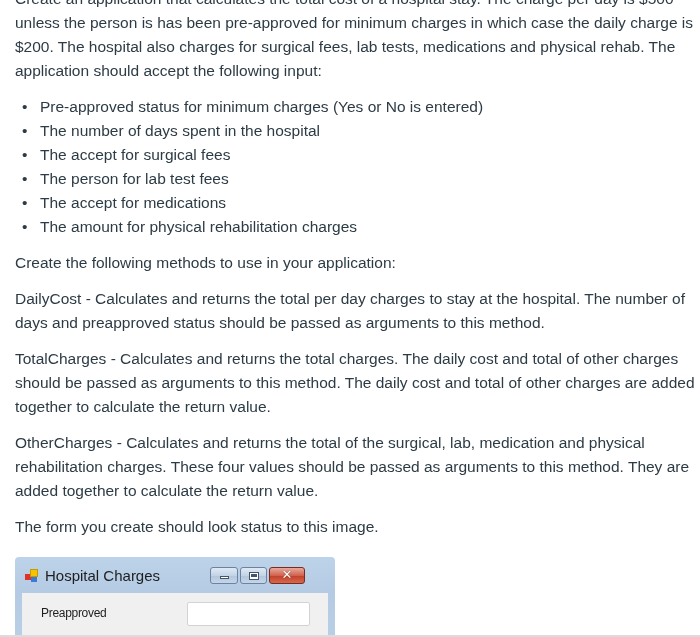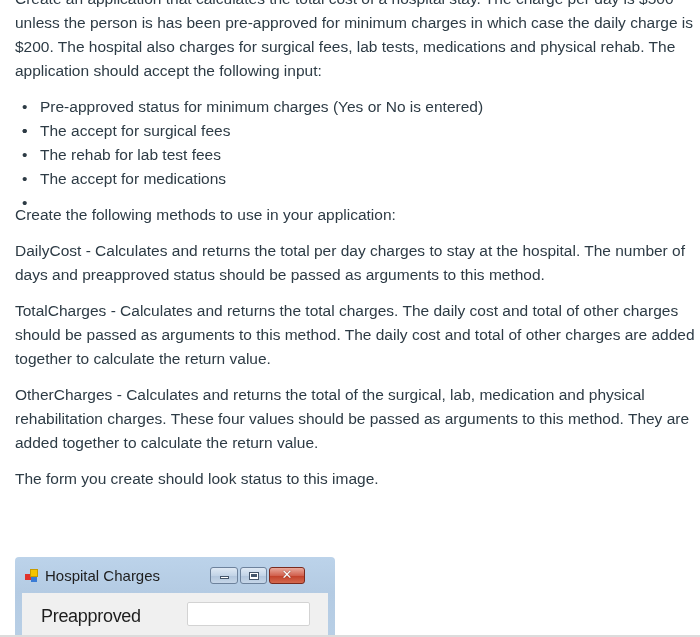--- a/index.html
+++ b/index.html
@@ -106,21 +106,21 @@
       left: 7px;
       top: 36px;
       right: 7px;
       bottom: 0;
       background: #f0f0f0;
     }
     .form-label {
       position: absolute;
       left: 19px;
       top: 13px;
-      font-size: 18px;
+      font-size: 12px;
       color: #1e1e1e;
       letter-spacing: -0.3px;
     }
     .form-input {
       position: absolute;
       left: 165px;
       top: 9px;
       width: 123px;
       height: 24px;
       background: #fff;
@@ -138,25 +138,25 @@
     }
   </style>
 </head>
 <body>
 
 <div class="content">
   <p>Create an application that calculates the total cost of a hospital stay. The charge per day is $500 unless the person is has been pre-approved for minimum charges in which case the daily charge is $200. The hospital also charges for surgical fees, lab tests, medications and physical rehab. The application should accept the following input:</p>
 
   <ul>
     <li><span class="bullet">•</span><span>Pre-approved status for minimum charges (Yes or No is entered)</span></li>
-    <li><span class="bullet">•</span></li>
+    <li><span class="bullet">•</span><span>The number of days spent in the hospital</span></li>
     <li><span class="bullet">•</span><span>The accept for surgical fees</span></li>
-    <li><span class="bullet">•</span><span>The rehab for lab test fees</span></li>
+    <li><span class="bullet">•</span><span>The person for lab test fees</span></li>
     <li><span class="bullet">•</span><span>The accept for medications</span></li>
-    <li><span class="bullet">•</span></li>
+    <li><span class="bullet">•</span><span>The amount for physical rehabilitation charges</span></li>
   </ul>
 
   <p>Create the following methods to use in your application:</p>
   <p>DailyCost - Calculates and returns the total per day charges to stay at the hospital. The number of days and preapproved status should be passed as arguments to this method.</p>
   <p>TotalCharges - Calculates and returns the total charges. The daily cost and total of other charges should be passed as arguments to this method. The daily cost and total of other charges are added together to calculate the return value.</p>
   <p>OtherCharges - Calculates and returns the total of the surgical, lab, medication and physical rehabilitation charges. These four values should be passed as arguments to this method. They are added together to calculate the return value.</p>
   <p>The form you create should look status to this image.</p>
 </div>
 
 <div class="win">

